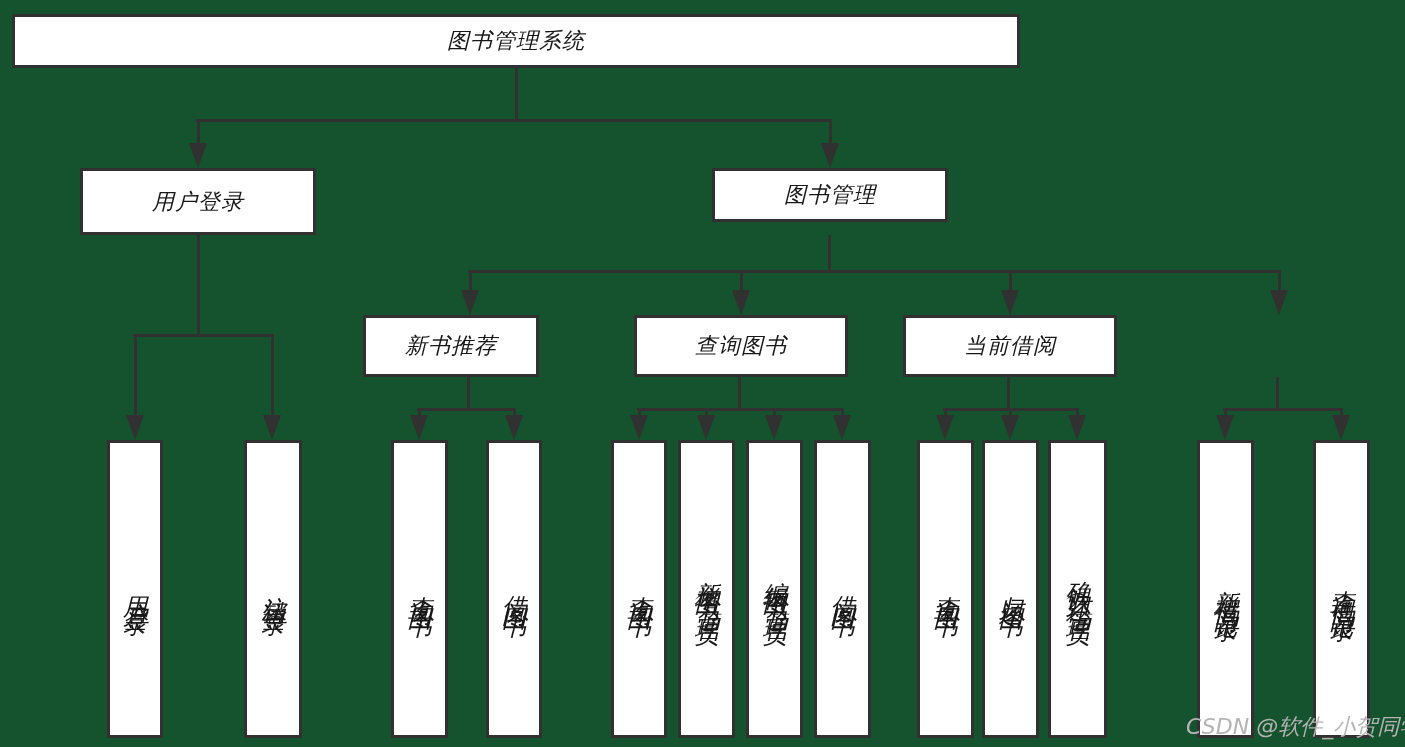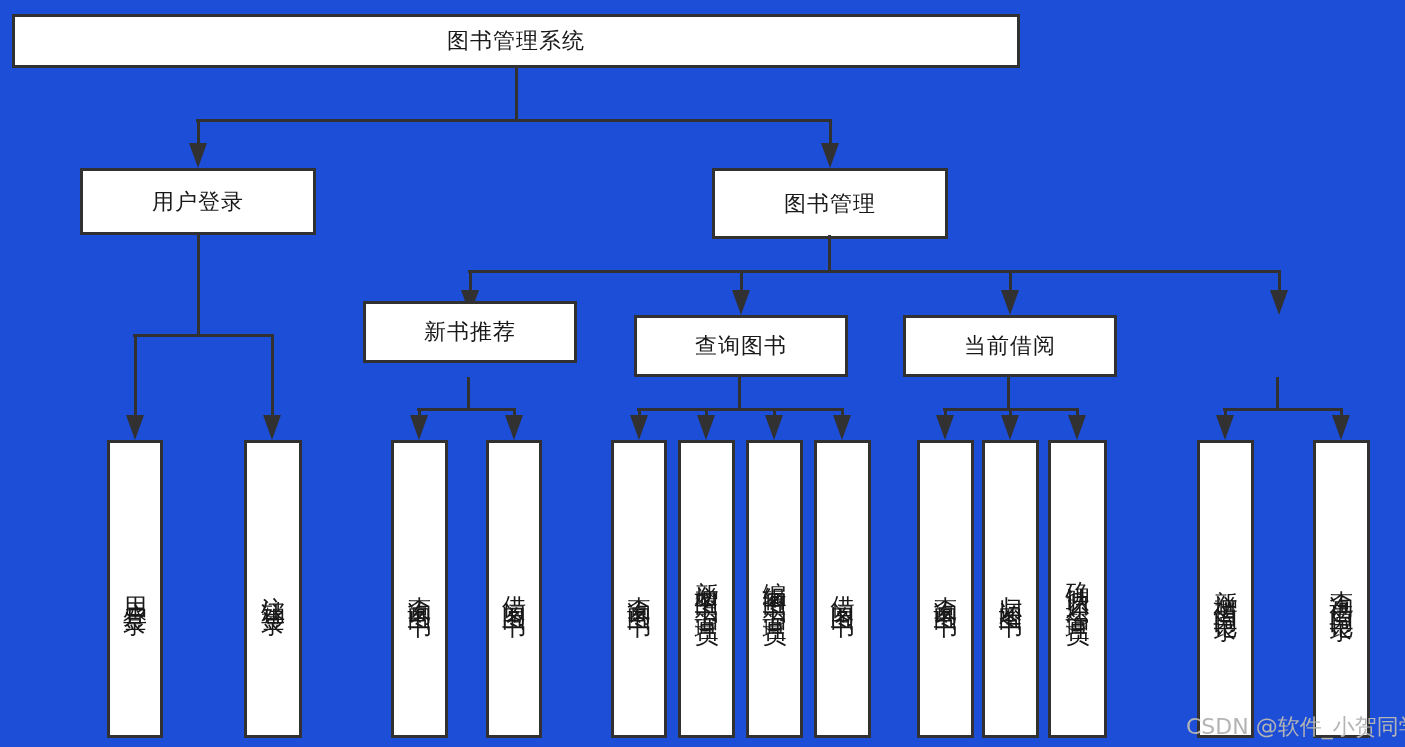--- a/index.html
+++ b/index.html
@@ -1,23 +1,24 @@
 <!DOCTYPE html>
 <html><head>
 <meta charset="utf-8">
 <style>
   * { margin: 0; padding: 0; box-sizing: border-box; }
   html, body { background: #ffffff; }
   .canvas {
     position: relative;
     width: 1405px;
     height: 747px;
-    background: #1d4ed8;
+    background: #14532d;
     font-family: "DejaVu Sans", sans-serif;
     overflow: hidden;
+    font-style: italic;
   }
   .node {
     position: absolute;
     border: 3px solid #313131;
     background: #ffffff;
     display: flex;
     align-items: center;
     justify-content: center;
     color: #181818;
   }
@@ -67,35 +68,35 @@
 <div class="canvas">
 
   <div class="node h" style="left:12px; top:14px; width:1008px; height:54px;">图书管理系统</div>
 
   <div class="line" style="left:515px; top:67px; width:3px; height:54px;"></div>
   <div class="line" style="left:196px; top:119px; width:636px; height:3px;"></div>
   <div class="arrow" style="left:189px; top:119px; height:49px;"></div>
   <div class="arrow" style="left:821px; top:119px; height:49px;"></div>
 
   <div class="node h" style="left:80px; top:168px; width:236px; height:67px;">用户登录</div>
-  <div class="node h" style="left:712px; top:168px; width:236px; height:71px;">图书管理</div>
+  <div class="node h" style="left:712px; top:168px; width:236px; height:54px;">图书管理</div>
 
   <div class="line" style="left:197px; top:235px; width:3px; height:102px;"></div>
   <div class="line" style="left:133px; top:334px; width:141px; height:3px;"></div>
   <div class="arrow" style="left:126px; top:336px; height:104px;"></div>
   <div class="arrow" style="left:263px; top:336px; height:104px;"></div>
 
   <div class="line" style="left:828px; top:235px; width:3px; height:38px;"></div>
   <div class="line" style="left:468px; top:270px; width:813px; height:3px;"></div>
   <div class="arrow" style="left:461px; top:272px; height:43px;"></div>
   <div class="arrow" style="left:732px; top:272px; height:43px;"></div>
   <div class="arrow" style="left:1001px; top:272px; height:43px;"></div>
   <div class="arrow" style="left:1270px; top:272px; height:43px;"></div>
 
-  <div class="node h" style="left:363px; top:301px; width:214px; height:62px;">新书推荐</div>
+  <div class="node h" style="left:363px; top:315px; width:176px; height:62px;">新书推荐</div>
   <div class="node h" style="left:634px; top:315px; width:214px; height:62px;">查询图书</div>
   <div class="node h" style="left:903px; top:315px; width:214px; height:62px;">当前借阅</div>
 
   <div class="line" style="left:467px; top:377px; width:3px; height:34px;"></div>
   <div class="line" style="left:417px; top:408px; width:99px; height:3px;"></div>
   <div class="arrow" style="left:410px; top:410px; height:30px;"></div>
   <div class="arrow" style="left:505px; top:410px; height:30px;"></div>
 
   <div class="line" style="left:738px; top:377px; width:3px; height:34px;"></div>
   <div class="line" style="left:637px; top:408px; width:207px; height:3px;"></div>

